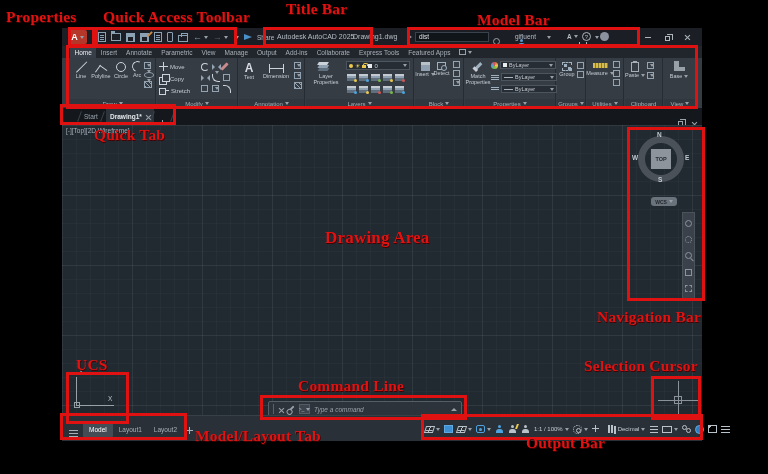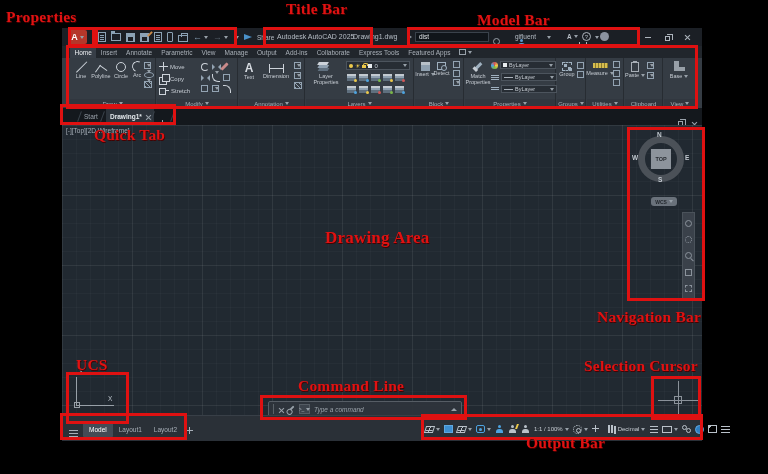--- a/index.html
+++ b/index.html
@@ -619,22 +619,24 @@
   <div class="rbox" style="left:66px;top:45px;width:632px;height:64px"></div>
   <div class="rbox" style="left:60px;top:104px;width:116px;height:21px"></div>
   <div class="rbox" style="left:627px;top:127px;width:78px;height:174px"></div>
   <div class="rbox" style="left:66px;top:372px;width:63px;height:52px"></div>
   <div class="rbox" style="left:260px;top:395px;width:207px;height:25px"></div>
   <div class="rbox" style="left:651px;top:376px;width:50px;height:44px"></div>
   <div class="rbox" style="left:60px;top:413px;width:127px;height:27px"></div>
   <div class="rbox" style="left:421px;top:414px;width:282px;height:26px"></div>
 
   <span class="rlab" style="left:6px;top:8px">Properties</span>
+  <span class="rlab" style="left:103px;top:8px">Quick Access Toolbar</span>
   <span class="rlab" style="left:286px;top:0">Title Bar</span>
   <span class="rlab" style="left:477px;top:11px">Model Bar</span>
   <span class="rlab" style="left:94px;top:126px">Quick Tab</span>
   <span class="rlab" style="left:597px;top:308px">Navigation Bar</span>
   <span class="rlab" style="left:325px;top:228px;font-size:17px">Drawing Area</span>
   <span class="rlab" style="left:76px;top:356px">UCS</span>
   <span class="rlab" style="left:584px;top:357px">Selection Cursor</span>
   <span class="rlab" style="left:298px;top:377px">Command Line</span>
+  <span class="rlab" style="left:195px;top:427px">Model/Layout Tab</span>
   <span class="rlab" style="left:526px;top:434px">Output Bar</span>
 </div>
 
 </body></html>

